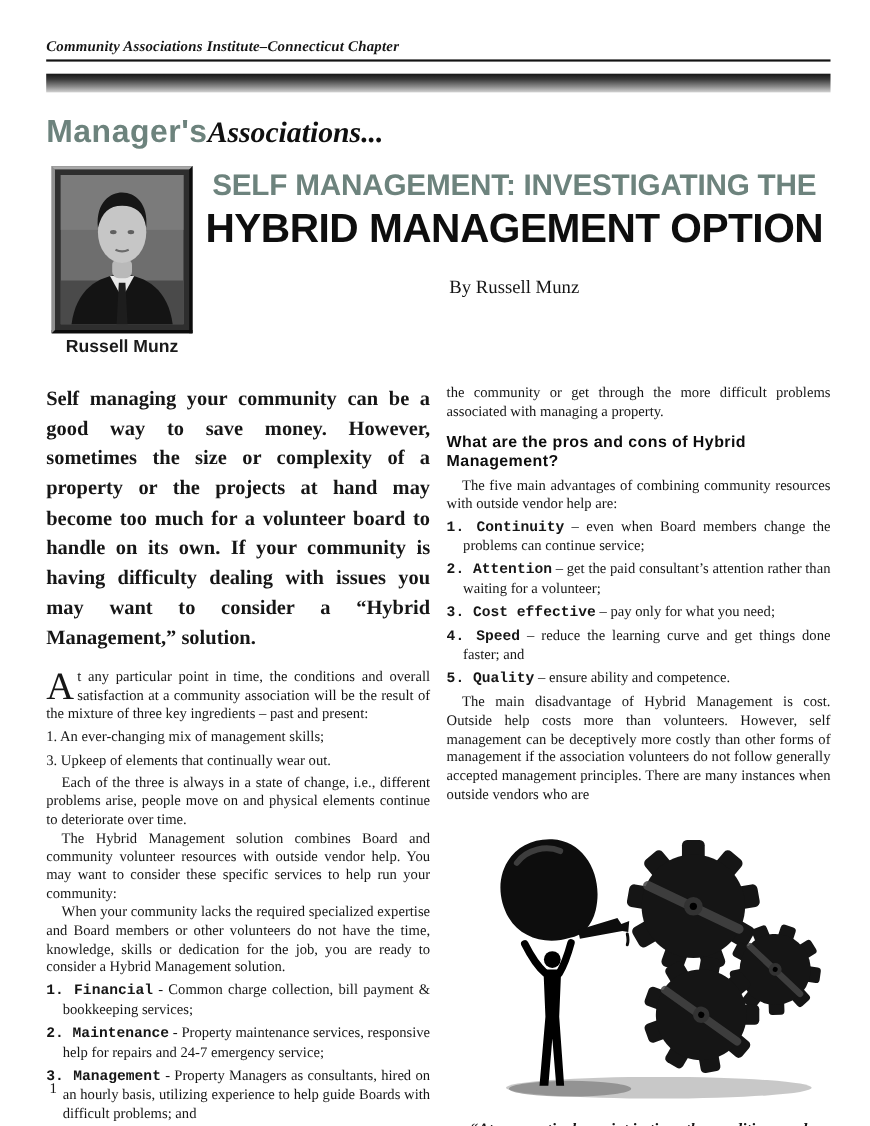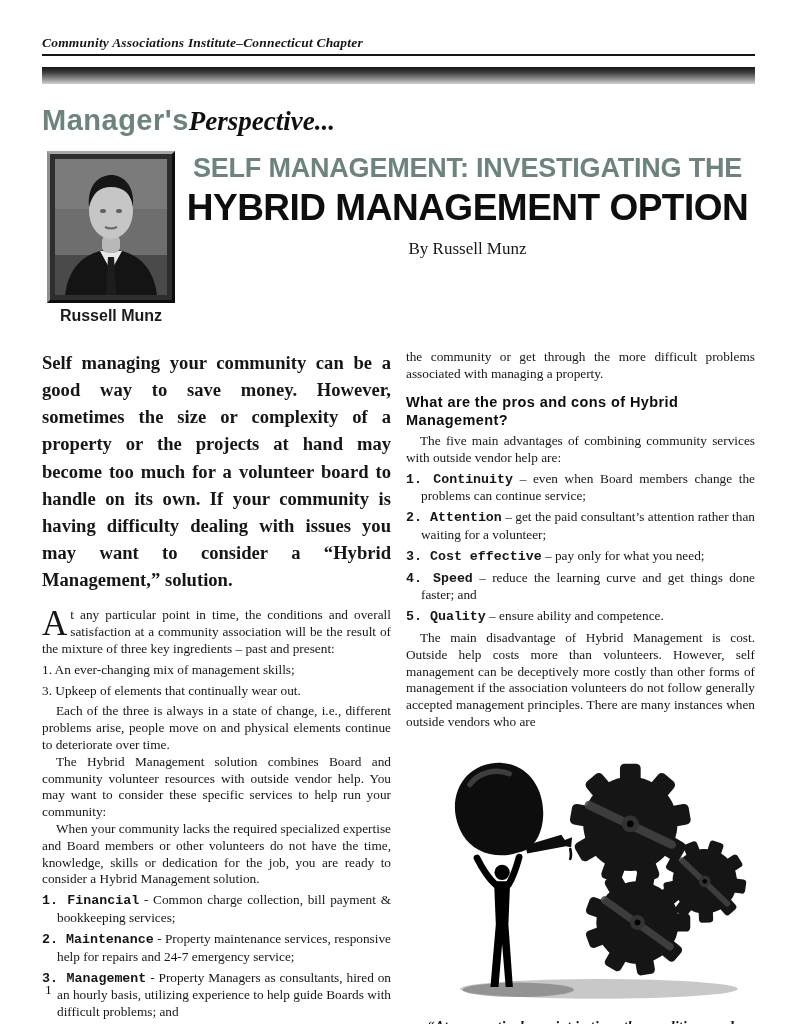--- a/index.html
+++ b/index.html
@@ -19,21 +19,21 @@
   
   .head-row{display:flex;margin-top:16px;}
   .photo-col{width:138px;flex:0 0 138px;text-align:center;}
   .photo-frame{width:112px;height:136px;margin:0 auto;padding:5px;background:#2e2e2e;border-top:3px solid #a8a8a8;border-left:3px solid #8f8f8f;border-right:3px solid #0c0c0c;border-bottom:3px solid #0c0c0c;box-sizing:content-box;}
   .photo-frame svg{display:block;}
   .photo-caption{font-family:"Liberation Sans",sans-serif;font-weight:bold;font-size:16px;margin-top:4px;color:#1b1b1b;}
 
   .title-col{flex:1;text-align:center;padding-top:2px;}
   .title-line1{font-family:"Liberation Sans",sans-serif;font-weight:bold;font-size:27px;letter-spacing:-.2px;color:#6d837d;white-space:nowrap;}
   .title-line2{font-family:"Liberation Sans",sans-serif;font-weight:bold;font-size:37px;letter-spacing:-.5px;color:#0e0e0e;margin-top:3px;white-space:nowrap;}
-  .byline{font-size:17px;margin-top:10px;}
+  .byline{font-size:17px;margin-top:22px;}
 
   
   .columns{display:flex;gap:15px;margin-top:24px;}
   .col{width:50%;box-sizing:border-box;}
   .lead{font-weight:bold;font-size:18.6px;line-height:1.46;text-align:justify;margin:0 0 14px 0;}
   p.body{font-size:13.3px;line-height:1.265;text-align:justify;margin:0;}
   p.body.indent{text-indent:14px;}
   p.body.sp{margin-top:4px;}
   .dropcap{float:left;font-size:35px;line-height:.78;padding:3px 3px 0 0;font-weight:normal;}
   .num-item{font-size:13.3px;line-height:1.265;text-align:justify;margin:4px 0 0 0;}
@@ -50,21 +50,21 @@
 <body>
 
 <div class="page">
 
   <div class="masthead">
     <span class="masthead-text">Community Associations Institute–Connecticut Chapter</span>
   </div>
   <div class="gradbar"></div>
 
   <div class="section-title">
-    <span class="section-bold">Manager's</span><span class="section-italic">Perspective...</span>
+    <span class="section-bold">Manager's</span><span class="section-italic">Associations...</span>
   </div>
 
   <div class="head-row">
     <div class="photo-col">
       <div class="photo-frame">
         <svg width="112" height="136" viewBox="0 0 112 136">
           <rect x="0" y="0" width="112" height="136" fill="#6e6e6e"></rect>
           <rect x="0" y="0" width="112" height="50" fill="#7b7b7b"></rect>
           <rect x="0" y="96" width="112" height="40" fill="#4a4a4a"></rect>
 
@@ -112,21 +112,21 @@
       <p class="num-item hang"><b>2. Maintenance</b><span> - Property maintenance services, responsive help for repairs and 24-7 emergency service;</span></p>
       <p class="num-item hang"><b>3. Management</b><span> - Property Managers as consultants, hired on an hourly basis, utilizing experience to help guide Boards with difficult problems;  and</span></p>
 
     </div>
 
     <div class="col">
       <p class="body">the community or get through the more difficult problems associated with managing a property.</p>
 
       <div class="subhead">What are the pros and cons of Hybrid Management?</div>
 
-      <p class="body indent">The five main advantages of combining community services with outside vendor help are:</p>
+      <p class="body indent">The five main advantages of combining community resources with outside vendor help are:</p>
 
       <p class="num-item hang"><b>1. Continuity</b><span> – even when Board members change the problems can continue service;</span></p>
       <p class="num-item hang"><b>2. Attention</b><span> – get the paid consultant’s attention rather than waiting for a volunteer;</span></p>
       <p class="num-item hang"><b>3. Cost effective</b><span> – pay only for what you need;</span></p>
       <p class="num-item hang"><b>4. Speed</b><span> – reduce the learning curve and get things done faster;  and</span></p>
       <p class="num-item hang"><b>5. Quality</b><span> – ensure ability and competence.</span></p>
 
       <p class="body indent sp">The main disadvantage of Hybrid Management is cost.  Outside help costs more than volunteers.  However, self management can be deceptively more costly than other forms of management if the association volunteers do not follow generally accepted management principles.  There are many instances when outside vendors who are</p>
 
       <div class="illustration">

